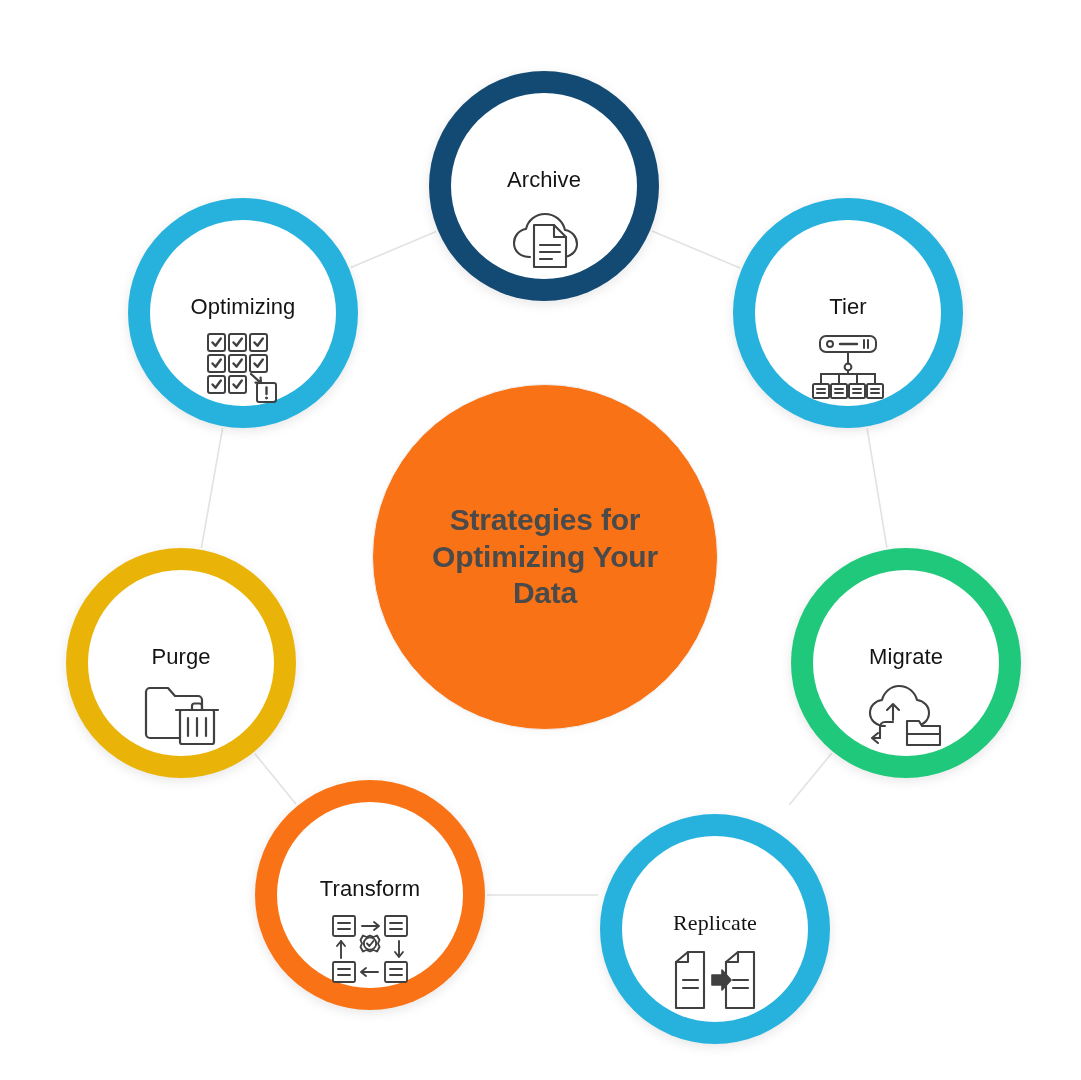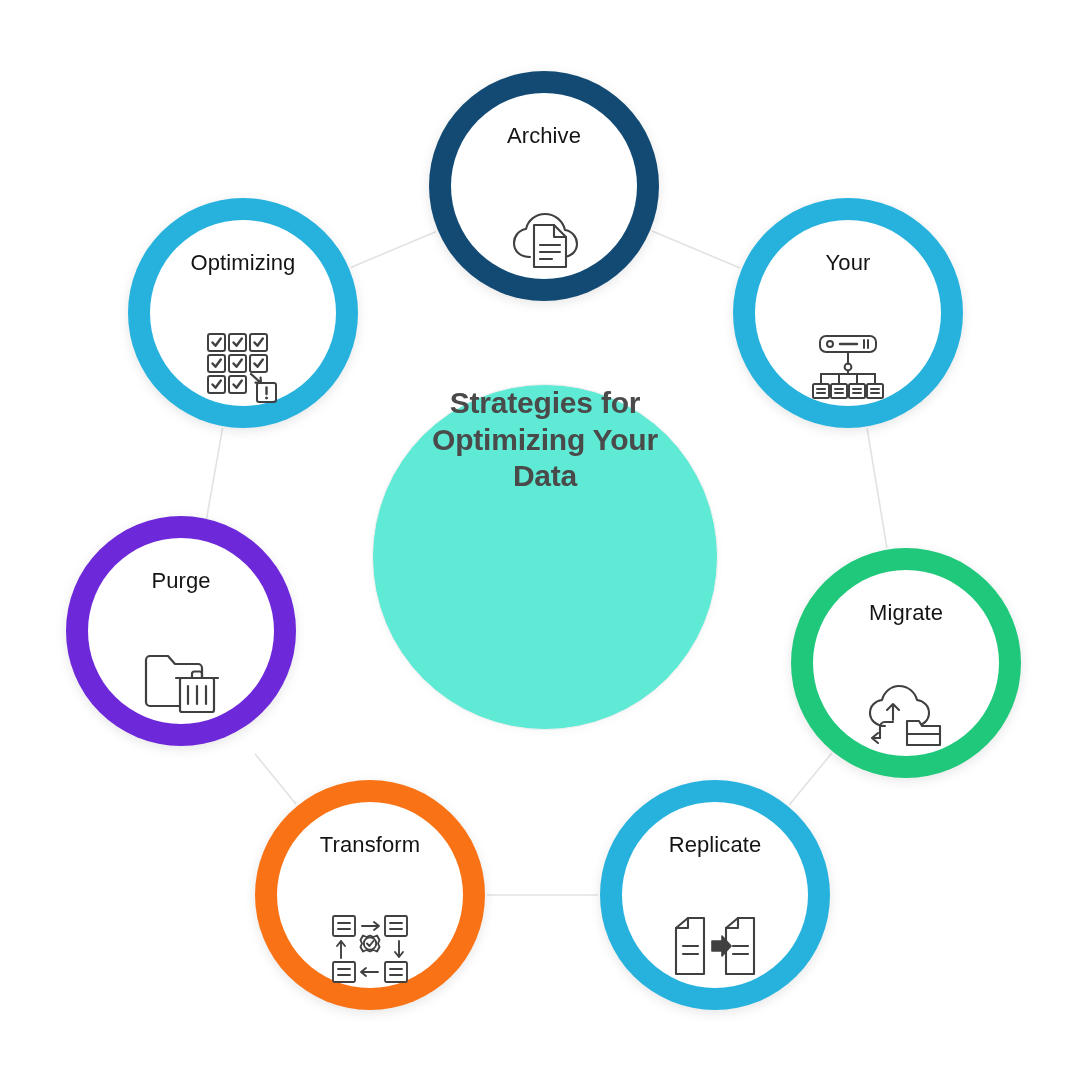--- a/index.html
+++ b/index.html
@@ -21,25 +21,25 @@
     position: absolute;
     left: 0;
     top: 0;
     width: 1081px;
     height: 1080px;
     pointer-events: none;
   }
   .hub {
     position: absolute;
     border-radius: 50%;
-    background: #5eead4;
+    background: #f97316;
     border: 1px solid #f0f0f0;
     box-shadow: 0 2px 10px rgba(0,0,0,0.035);
     display: flex;
-    align-items: flex-start;
+    align-items: center;
     justify-content: center;
   }
   .hub-text {
     text-align: center;
     color: #4a4a4a;
     font-size: 30px;
     font-weight: bold;
     line-height: 1.22;
     letter-spacing: -0.2px;
     white-space: pre-line;
@@ -58,21 +58,21 @@
     position: absolute;
     left: 22px;
     right: 22px;
     top: 22px;
     bottom: 22px;
     border-radius: 50%;
     background: #ffffff;
     display: flex;
     flex-direction: column;
     align-items: center;
-    justify-content: space-between;
+    justify-content: flex-end;
   }
   .node-label {
     margin-top: 30px;
     font-size: 22px;
     color: #141414;
     letter-spacing: 0.1px;
     white-space: nowrap;
   }
   .node-icon {
     margin-top: 8px;
@@ -118,21 +118,21 @@
           <line x1="36" y1="40" x2="56" y2="40"></line>
           <line x1="36" y1="47" x2="56" y2="47"></line>
           <line x1="36" y1="54" x2="48" y2="54"></line>
         </svg>
       </div>
     </div>
   </div>
 
   <div class="node" id="node-tier" style="width: 230px; height: 230px; left: 733px; top: 198px; background: rgb(39, 178, 222);">
     <div class="node-inner">
-      <div class="node-label">Your</div>
+      <div class="node-label">Tier</div>
       <div class="node-icon">
         <svg width="82" height="70" viewBox="0 0 82 70" fill="none" stroke="#404040" stroke-width="2" stroke-linecap="round" stroke-linejoin="round">
           <rect x="13" y="4" width="56" height="16" rx="6"></rect>
           <circle cx="23" cy="12" r="3"></circle>
           <line x1="33" y1="12" x2="50" y2="12" stroke-width="2.4"></line>
           <line x1="57" y1="8" x2="57" y2="16"></line>
           <line x1="61" y1="8" x2="61" y2="16"></line>
           <line x1="41" y1="20" x2="41" y2="32"></line>
           <circle cx="41" cy="35" r="3.4"></circle>
           <path d="M41 38.5 L41 42"></path>
@@ -167,21 +167,21 @@
           <path d="M30 38 L30 22 M30 22 L24 28 M30 22 L36 28"></path>
           <path d="M30 40 L22 40 C19 40 17 42 17 45 L17 56"></path>
           <path d="M17 56 L9 56 M9 56 L15 51 M9 56 L15 61"></path>
           <path d="M44 39 L56 39 L59 44 L77 44 L77 63 L44 63 Z" fill="#ffffff"></path>
           <line x1="44" y1="52" x2="77" y2="52"></line>
         </svg>
       </div>
     </div>
   </div>
 
-  <div class="node" id="node-replicate" style="width: 230px; height: 230px; left: 600px; top: 780px; background: rgb(39, 178, 222);">
+  <div class="node" id="node-replicate" style="width: 230px; height: 230px; left: 600px; top: 814px; background: rgb(39, 178, 222); font-family: Liberation Serif, serif;">
     <div class="node-inner">
       <div class="node-label">Replicate</div>
       <div class="node-icon">
         <svg width="86" height="66" viewBox="0 0 86 66" fill="none" stroke="#404040" stroke-width="2.1" stroke-linecap="round" stroke-linejoin="round">
           <path d="M4 12 L16 2 L32 2 L32 58 L4 58 Z"></path>
           <path d="M16 2 L16 12 L4 12"></path>
           <line x1="11" y1="30" x2="26" y2="30"></line>
           <line x1="11" y1="38" x2="26" y2="38"></line>
           <path d="M40 25 L50 25 L50 20 L59 30 L50 40 L50 35 L40 35 Z" fill="#404040" stroke-width="1.6"></path>
           <path d="M54 12 L66 2 L82 2 L82 58 L54 58 Z"></path>
@@ -215,21 +215,21 @@
           <path d="M14 46 L14 29 M14 29 L10 34 M14 29 L18 34"></path>
           <path d="M72 29 L72 45 M72 45 L68 40 M72 45 L76 40"></path>
           <path d="M43 23.5 L46.5 25 L50 23.5 L52.5 28 L51 31.5 L52.5 35 L50 39.5 L46.5 38 L43 39.5 L39.5 38 L36 39.5 L33.5 35 L35 31.5 L33.5 28 L36 23.5 L39.5 25 Z"></path>
           <circle cx="43" cy="31.5" r="6.2"></circle>
           <path d="M40 31.5 L42.4 34 L46.4 29"></path>
         </svg>
       </div>
     </div>
   </div>
 
-  <div class="node" id="node-purge" style="width: 230px; height: 230px; left: 66px; top: 516px; background: #6d28d9;">
+  <div class="node" id="node-purge" style="width: 230px; height: 230px; left: 66px; top: 548px; background: #eab308;">
     <div class="node-inner">
       <div class="node-label">Purge</div>
       <div class="node-icon">
         <svg width="82" height="70" viewBox="0 0 82 70" fill="none" stroke="#404040" stroke-width="2.2" stroke-linecap="round" stroke-linejoin="round">
           <path d="M6 10 C6 7.8 7.8 6 10 6 L28 6 L35 14 L58 14 C60.2 14 62 15.8 62 18 L62 52 C62 54.2 60.2 56 58 56 L10 56 C7.8 56 6 54.2 6 52 Z" fill="#ffffff"></path>
           <rect x="40" y="28" width="34" height="34" rx="2" fill="#ffffff"></rect>
           <path d="M36 28 L78 28"></path>
           <path d="M52 28 L52 24 C52 22.6 53.1 21.5 54.5 21.5 L59.5 21.5 C60.9 21.5 62 22.6 62 24 L62 28"></path>
           <line x1="48" y1="36" x2="48" y2="54"></line>
           <line x1="57" y1="36" x2="57" y2="54"></line>

